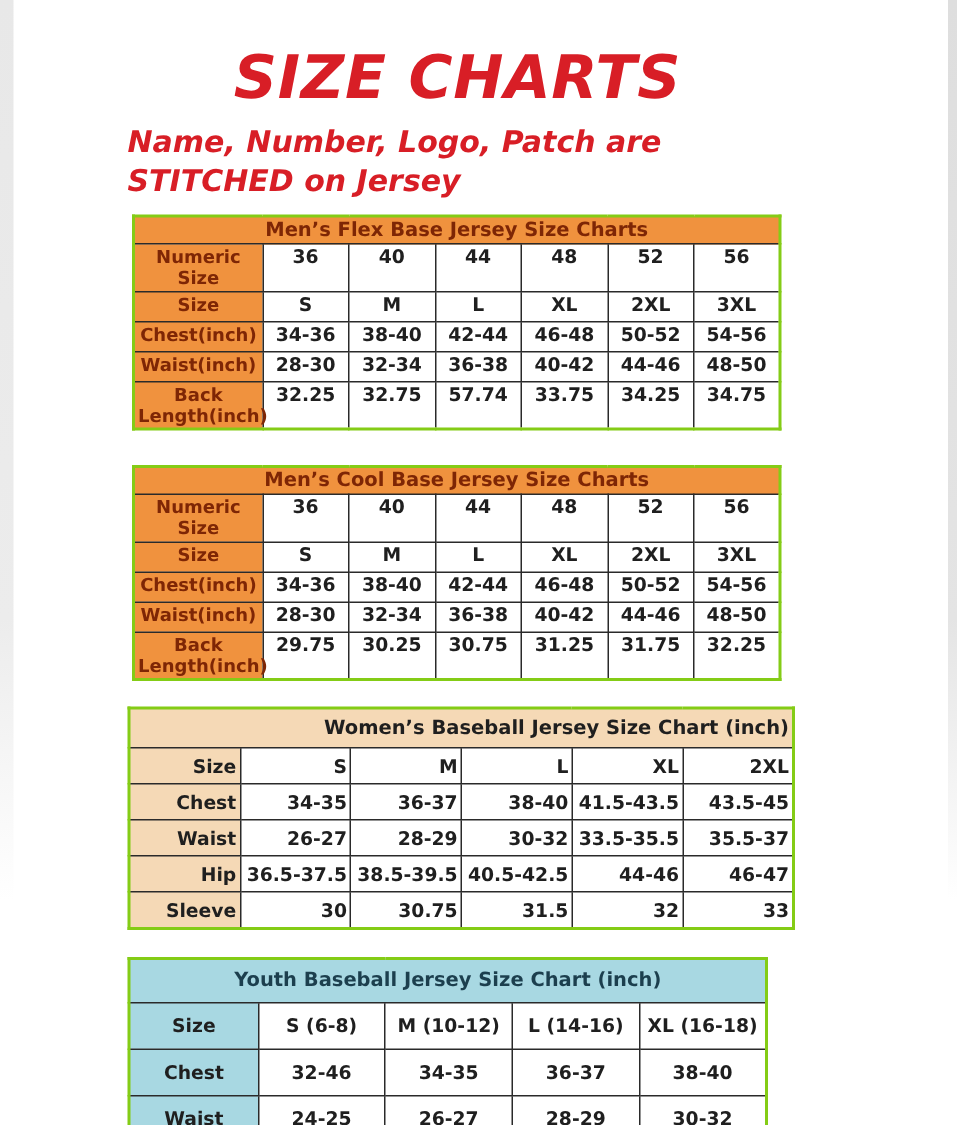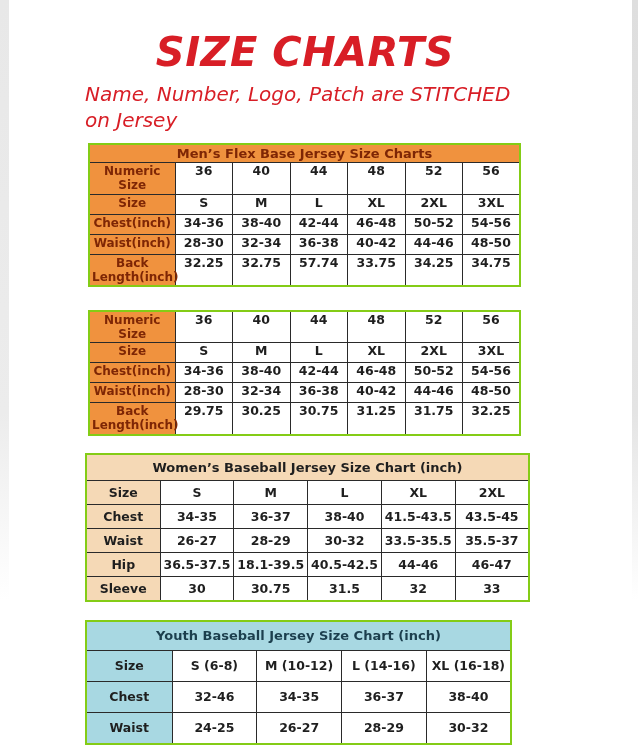--- a/index.html
+++ b/index.html
@@ -12,21 +12,21 @@
   .edge.left{left:0;width:9px;background:linear-gradient(180deg,#e8e8e8 0%,#ececec 55%,#ffffff 80%);}
   .edge.right{right:0;width:6px;background:linear-gradient(180deg,#dedede 0%,#e4e4e4 55%,#ffffff 80%);}
 
   .page-title{
     margin-top:30px;padding-right:28px;text-align:center;
     font-size:40px;line-height:1.1;font-weight:bold;font-style:italic;
     color:var(--title_red,#d81e26);letter-spacing:.5px;
   }
   .page-subtitle{
     margin:7px 0 0 85px;width:455px;
-    font-size:20px;line-height:1.3;font-weight:normal;font-style:italic;
+    font-size:20px;line-height:1.3;font-weight:bold;font-style:italic;
     color:var(--title_red,#d81e26);
   }
   .tables-host{margin-left:85px;}
 
   table.chart{border-collapse:collapse;table-layout:fixed;border:2px solid #84cc16;}
   table.chart td{
     border:1px solid #2a2a2a;text-align:center;font-weight:bold;
     color:var(--cell_text,#1f1f1f);padding:1px 2px;
   }
   td.band{vertical-align:middle;}
@@ -34,21 +34,21 @@
 
   
   table.orange{width:433px;margin-left:3px;}
   table.orange td{font-size:12.5px;line-height:1.18;height:17px;vertical-align:top;}
   table.orange td.band{background:var(--orange,#f0923e);color:var(--orange_text,#7e2605);height:15px;font-size:13px;}
   table.orange td.lbl{background:var(--orange,#f0923e);color:var(--orange_text,#7e2605);font-size:12px;}
   table.orange col.c-lbl{width:86px;}
 
   
   table.peach{width:445px;}
-  table.peach td{font-size:12.5px;height:21px;vertical-align:middle;}
+  table.peach td{font-size:12.5px;height:21px;vertical-align:middle;text-align:right;}
   table.peach td.band{background:var(--peach,#f5d9b6);color:#1f1f1f;height:23px;font-size:13px;}
   table.peach td.lbl{background:var(--peach,#f5d9b6);font-size:12.5px;}
   table.peach col.c-lbl{width:74px;}
 
   
   table.blue{width:427px;}
   table.blue td{font-size:12.5px;height:28px;vertical-align:middle;text-align:center;}
   table.blue td.band{background:var(--blue,#a8d8e2);color:var(--youth_band_text,#1c3f4e);height:26px;font-size:13px;}
   table.blue td.lbl{background:var(--blue,#a8d8e2);font-size:12.5px;}
   table.blue col.c-lbl{width:86px;}
@@ -136,20 +136,23 @@
         <col class="c-lbl">
         <col>
         <col>
         <col>
         <col>
         <col>
         <col>
       </colgroup>
       <tbody>
         <tr>
+          <td colspan="7" class="band">Men’s Cool Base Jersey Size Charts</td>
+        </tr>
+        <tr>
           <td class="lbl">Numeric
 Size</td>
           <td>36</td>
           <td>40</td>
           <td>44</td>
           <td>48</td>
           <td>52</td>
           <td>56</td>
         </tr>
         <tr>
@@ -224,21 +227,21 @@
           <td class="lbl">Waist</td>
           <td>26-27</td>
           <td>28-29</td>
           <td>30-32</td>
           <td>33.5-35.5</td>
           <td>35.5-37</td>
         </tr>
         <tr>
           <td class="lbl">Hip</td>
           <td>36.5-37.5</td>
-          <td>18.1-39.5</td>
+          <td>38.5-39.5</td>
           <td>40.5-42.5</td>
           <td>44-46</td>
           <td>46-47</td>
         </tr>
         <tr>
           <td class="lbl">Sleeve</td>
           <td>30</td>
           <td>30.75</td>
           <td>31.5</td>
           <td>32</td>

